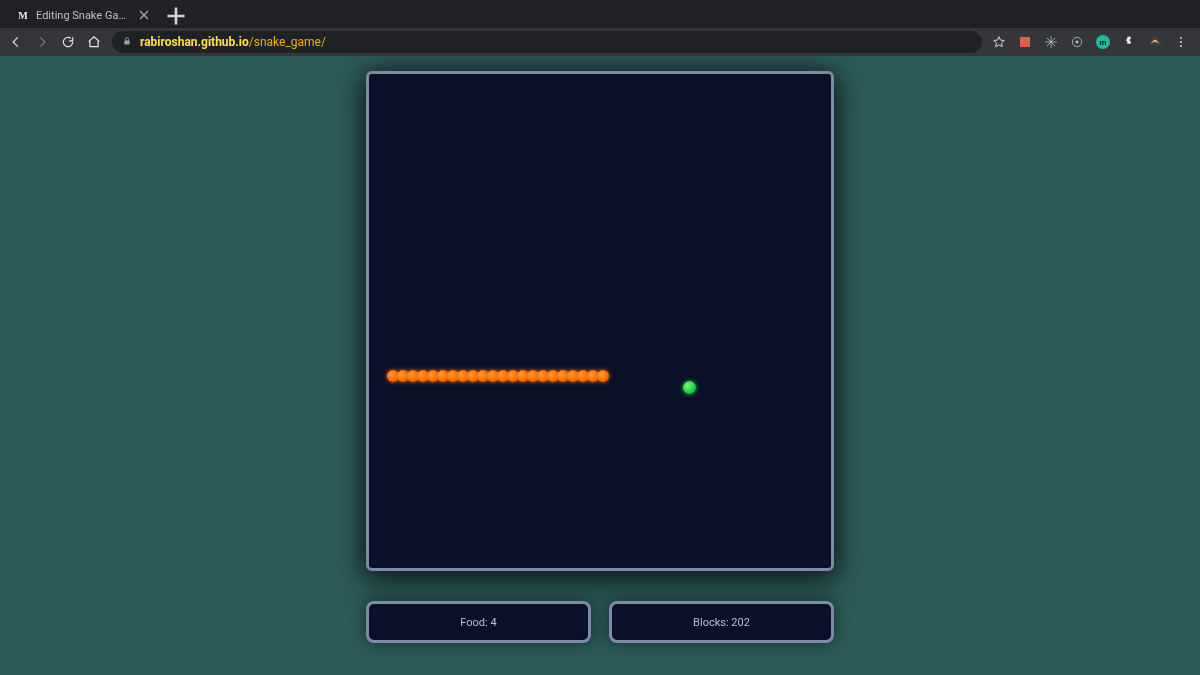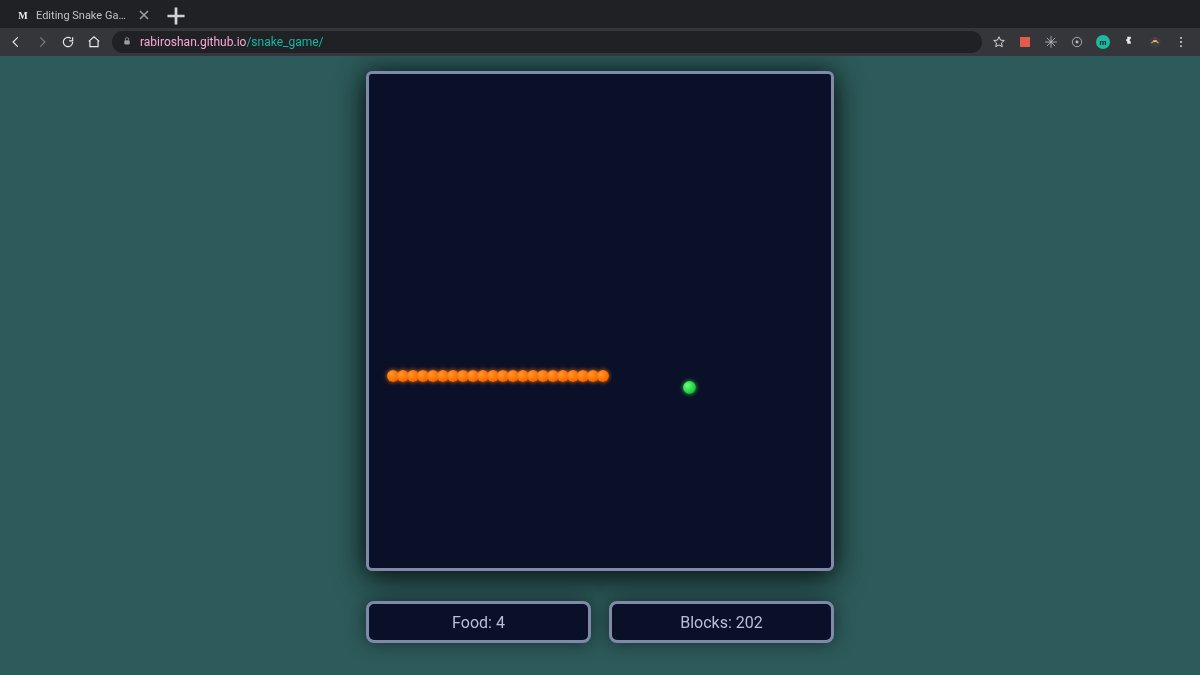--- a/index.html
+++ b/index.html
@@ -26,22 +26,22 @@
   .nav-icn { width:16px; height:16px; display:flex; align-items:center; justify-content:center; color:#9aa0a6; }
   .nav-icn svg { width:14px; height:14px; stroke:#e8eaed; stroke-width:2; fill:none; }
   .nav-icn.dim svg { stroke:#7a7d82; }
 
   .omnibox {
     flex:1; height:22px; background:#202124; border-radius:12px;
     display:flex; align-items:center; padding:0 10px; gap:8px; color:#bdc1c6;
     font-size:12px;
   }
   .omnibox .lock svg{ width:10px; height:10px; stroke:#9aa0a6; fill:#9aa0a6;}
-  .omnibox .url .host{ color:#f9a8d4; }
-  .omnibox .url .path{ color:#14b8a6; }
+  .omnibox .url .host{ color:#fde047;font-weight:bold; }
+  .omnibox .url .path{ color:#eab308; }
 
   .right-icons { display:flex; align-items:center; gap:12px; padding-right:4px; color:#9aa0a6; }
   .right-icons .ic { width:14px; height:14px; display:flex; align-items:center; justify-content:center; }
   .right-icons svg { width:14px; height:14px; }
   .dot-m { width:14px; height:14px; border-radius:50%; background:#1db9a0; color:#0b1f1c; font-size:8px; font-weight:700; display:flex; align-items:center; justify-content:center; }
 
   
   .viewport { flex:1; background:#2d5a5a; position:relative; overflow:hidden; }
 
   .board-wrap {
@@ -75,21 +75,21 @@
     width:468px;
     display:flex; gap:18px;
   }
   .stat {
     flex:1; height:42px;
     background:#0b1029;
     border:3px solid #7e8aa8;
     border-radius:8px;
     box-shadow:0 0 18px rgba(0,0,0,0.5);
     display:flex; align-items:center; justify-content:center;
-    color:#b8bfd6; font-size:16px;
+    color:#b8bfd6; font-size:11px;
   }
 </style>
 </head>
 <body>
 
 <div class="chrome">
 
   <div class="tabbar">
     <div class="tab inactive">
       <span class="favicon" style="color:#e8eaed;font-family:Georgia,serif;">M</span>

